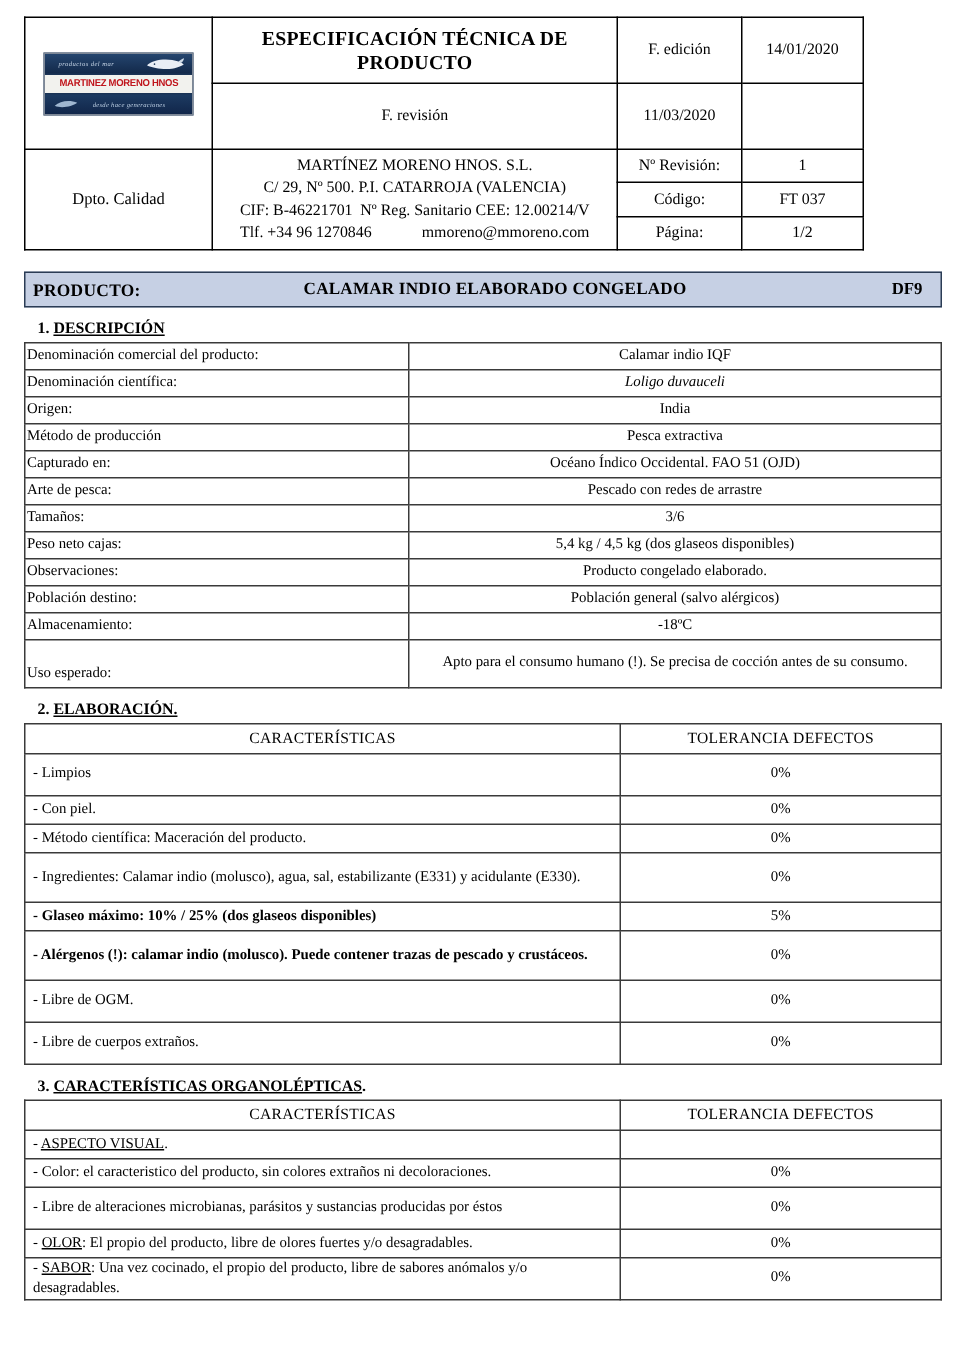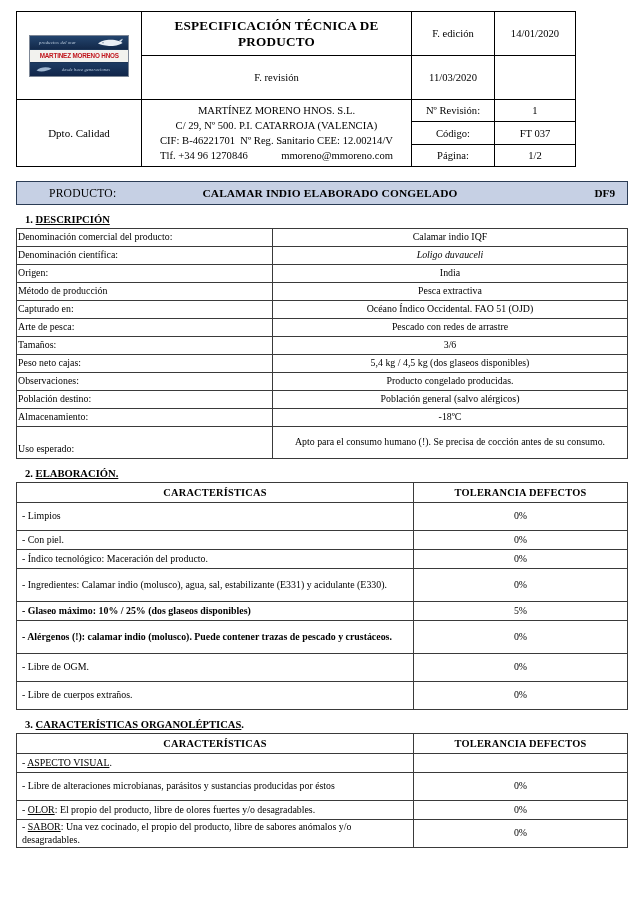--- a/index.html
+++ b/index.html
@@ -163,23 +163,22 @@
     background: #c6d0e4;
     border: 1.5px solid #2b3c55;
     height: 24px;
     display: flex;
     align-items: center;
     position: relative;
     font-size: 11.6px;
   }
   .prodbar .p-lbl {
     padding-left: 5px;
-    font-weight: normal;
+    font-weight: bold;
     letter-spacing: .2px;
-    margin-left: 27px;
   }
   .prodbar .p-name {
     position: absolute;
     left: 16px; right: 0;
     text-align: center;
     font-weight: bold;
     letter-spacing: .15px;
     font-size: 11.4px;
   }
   .prodbar .p-code {
@@ -218,21 +217,21 @@
   .t1 td { height: 15px; }
   .t1 tr.last td { height: 28px; vertical-align: middle; }
   .t1 tr.last .c-key { vertical-align: bottom; padding-bottom: 2px; margin-left: 24px;}
 
   
   .t2 .c-char { width: 392px; text-align: left; padding-left: 5px; }
   .t2 .c-tol  { text-align: center; }
   .t2 td.hd {
     text-align: center;
     font-size: 10.4px;
-    font-weight: bold;
+    font-weight: normal;
     letter-spacing: .2px;
     height: 17px;
     padding: 1px 2px;
   }
   .t2 td { vertical-align: middle; }
   .bold { font-weight: bold; }
   .r-tall td { height: 30px; }
   .r-mid  td { height: 25px; }
   .r-slim td { height: 16px; }
 </style>
@@ -341,21 +340,21 @@
           <tr>
             <td class="c-key">Tamaños:</td>
             <td class="c-val">3/6</td>
           </tr>
           <tr>
             <td class="c-key">Peso neto cajas:</td>
             <td class="c-val">5,4 kg /  4,5 kg (dos glaseos disponibles)</td>
           </tr>
           <tr>
             <td class="c-key">Observaciones:</td>
-            <td class="c-val">Producto congelado producidas.</td>
+            <td class="c-val">Producto congelado elaborado.</td>
           </tr>
           <tr>
             <td class="c-key">Población destino:</td>
             <td class="c-val">Población general (salvo alérgicos)</td>
           </tr>
           <tr>
             <td class="c-key">Almacenamiento:</td>
             <td class="c-val">-18ºC</td>
           </tr>
           <tr class="last">
@@ -377,21 +376,21 @@
       </tr>
     <tr class="r-mid">
             <td class="c-char">- Limpios</td>
             <td class="c-tol">0%</td>
           </tr>
           <tr class="r-slim">
             <td class="c-char">- Con piel.</td>
             <td class="c-tol">0%</td>
           </tr>
           <tr class="r-slim">
-            <td class="c-char">- Índico tecnológico: Maceración del producto.</td>
+            <td class="c-char">- Método científica: Maceración del producto.</td>
             <td class="c-tol">0%</td>
           </tr>
           <tr class="r-tall">
             <td class="c-char"> - Ingredientes: Calamar indio (molusco), agua, sal, estabilizante (E331) y acidulante (E330).</td>
             <td class="c-tol">0%</td>
           </tr>
           <tr class="r-slim">
             <td class="c-char bold">- Glaseo máximo: 10% / 25% (dos glaseos disponibles)</td>
             <td class="c-tol">5%</td>
           </tr>
@@ -417,20 +416,24 @@
   <table class="dt t2">
     <tbody>
       <tr>
         <td class="hd c-char">CARACTERÍSTICAS</td>
         <td class="hd c-tol">TOLERANCIA DEFECTOS</td>
       </tr>
     <tr class="r-slim">
             <td class="c-char"><span>- </span><u>ASPECTO VISUAL</u><span>.</span></td>
             <td class="c-tol"></td>
           </tr>
+          <tr class="r-slim">
+            <td class="c-char"><span>- </span><span>Color: el caracteristico del producto, sin colores extraños ni decoloraciones.</span></td>
+            <td class="c-tol">0%</td>
+          </tr>
           <tr class="r-mid">
             <td class="c-char"><span>- </span><span>Libre de alteraciones microbianas, parásitos y sustancias producidas por éstos</span></td>
             <td class="c-tol">0%</td>
           </tr>
           <tr class="r-slim">
             <td class="c-char"><span>- </span><u>OLOR</u><span>: </span><span>El propio del producto, libre de olores fuertes y/o desagradables.</span></td>
             <td class="c-tol">0%</td>
           </tr>
           <tr class="r-mid">
             <td class="c-char"><span>- </span><u>SABOR</u><span>: </span><span>Una vez cocinado, el propio del producto, libre de sabores anómalos y/o desagradables.</span></td>

